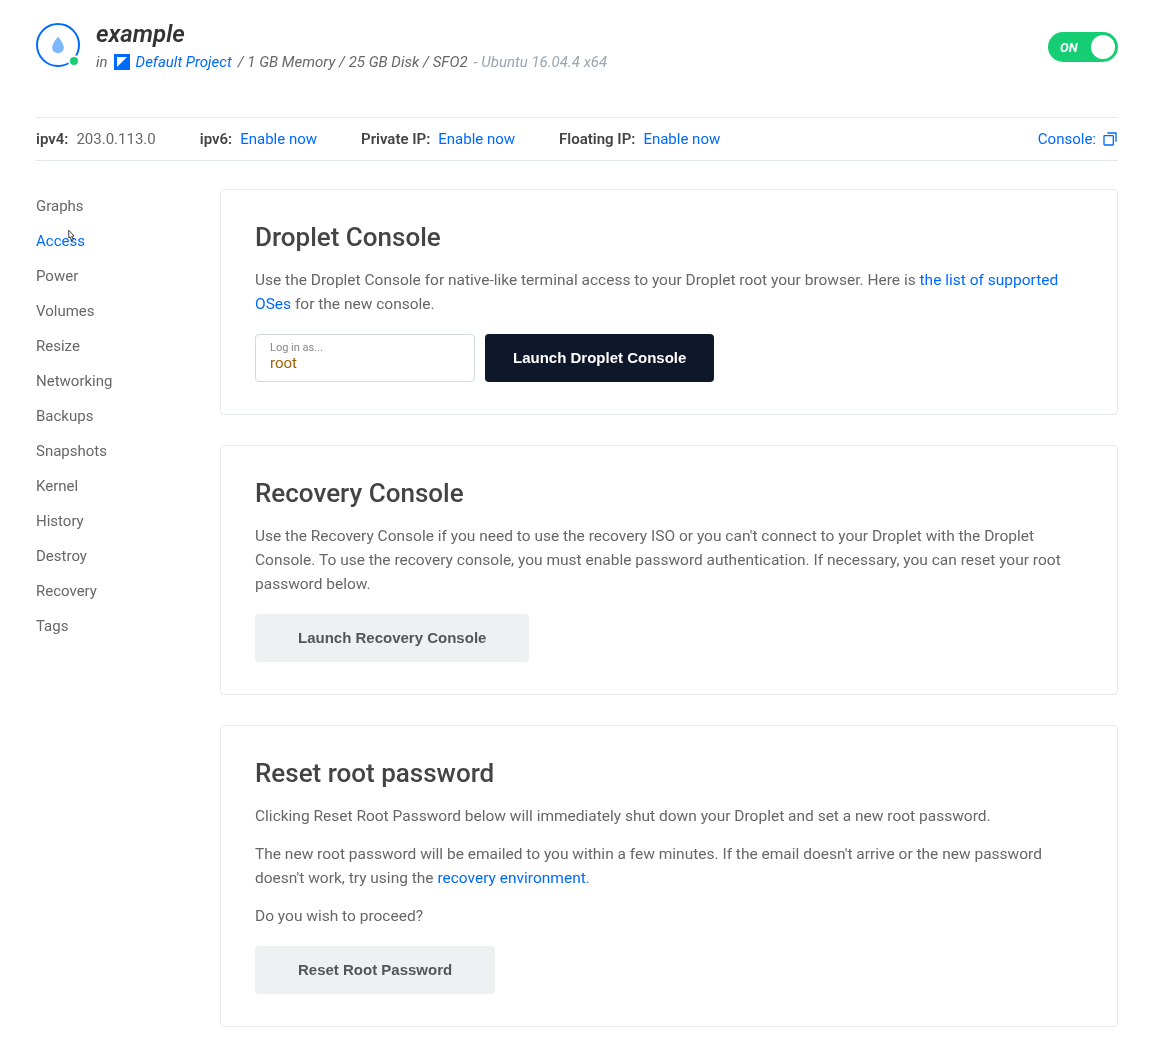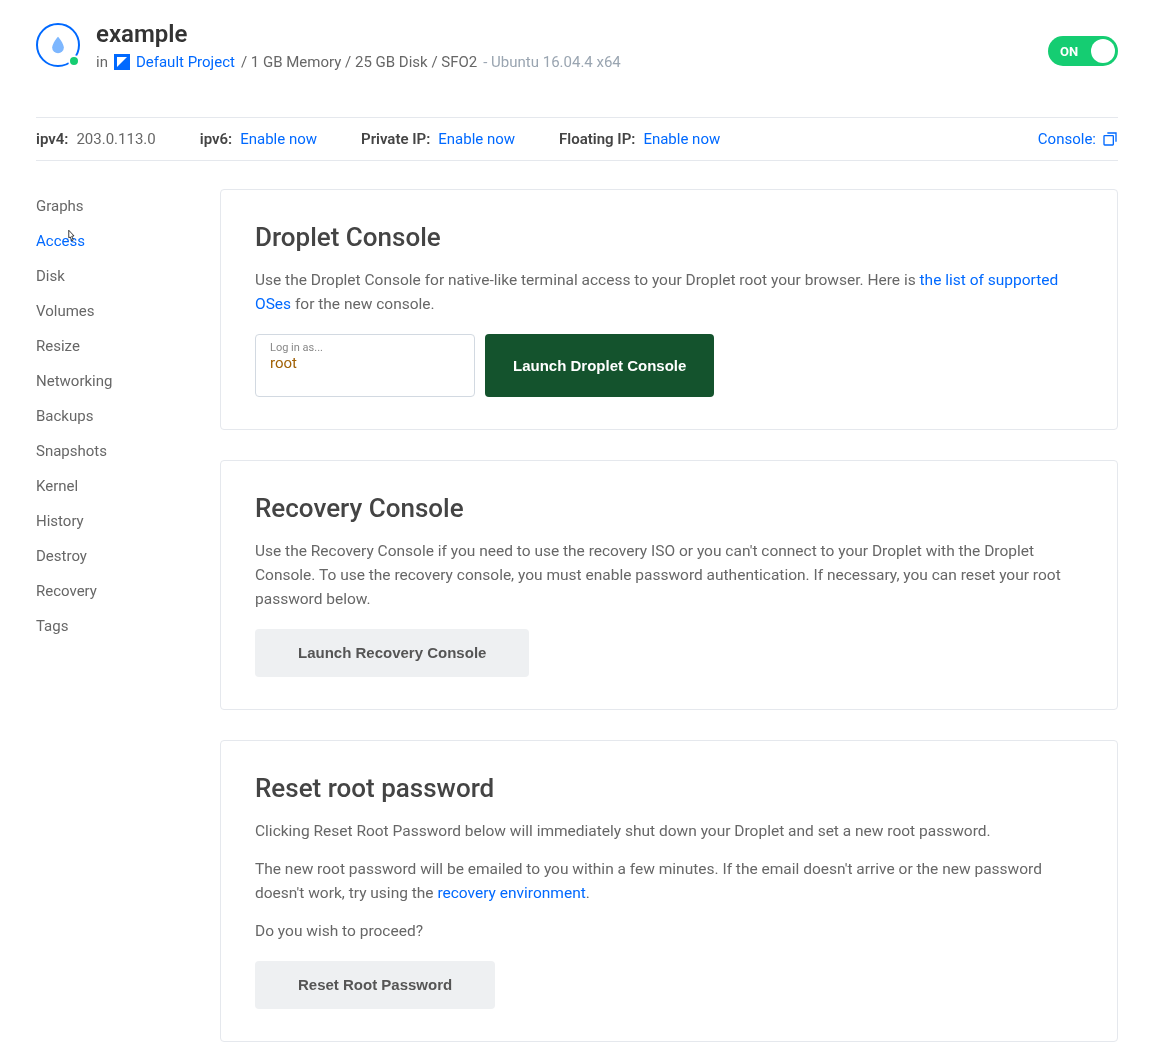--- a/index.html
+++ b/index.html
@@ -8,23 +8,24 @@
       background: #fff;
       color: #333;
       width: 1154px;
       padding: 20px 36px;
     }
     a { text-decoration: none; }
 
     
     .header {
       display: flex;
-      align-items: center;
+      align-items: flex-start;
       justify-content: space-between;
       padding-bottom: 18px;
+      font-style: italic;
     }
     .header-left { display: flex; align-items: center; gap: 16px; }
     .droplet-icon-wrap {
       position: relative;
       width: 44px; height: 44px;
     }
     .droplet-circle {
       width: 44px; height: 44px;
       border: 2px solid #0069ff;
       border-radius: 50%;
@@ -156,29 +157,29 @@
       border-radius: 4px;
       padding: 6px 30px 8px 14px;
       width: 220px;
       background: #fff;
       display: flex; flex-direction: column;
     }
     .login-label { font-size: 11px; color: #888; }
     .login-value { font-size: 15px; color: #a16207; margin-top: 0px; }
 
     .btn-primary {
-      background: #14532d;
+      background: #0f172a;
       color: #fff;
       border: none;
       border-radius: 4px;
       padding: 0 28px;
       font-size: 15px;
       font-weight: 600;
       cursor: pointer;
-      height: 63px;
+      height: 48px;
     }
     .btn-secondary {
       background: #eef0f2;
       color: #555;
       border: none;
       border-radius: 4px;
       padding: 0 43px;
       font-size: 15px;
       font-weight: 600;
       cursor: pointer;
@@ -244,21 +245,21 @@
       <rect x="3" y="7" width="14" height="14" rx="1"></rect>
       <path d="M8 3 h13 v13"></path>
     </svg>
   </a>
 </div>
 
 <div class="layout">
   <div class="sidebar" id="sidebar">
       <a class="sidebar-item">Graphs</a>
       <a class="sidebar-item active">Access</a>
-      <a class="sidebar-item">Disk</a>
+      <a class="sidebar-item">Power</a>
       <a class="sidebar-item">Volumes</a>
       <a class="sidebar-item">Resize</a>
       <a class="sidebar-item">Networking</a>
       <a class="sidebar-item">Backups</a>
       <a class="sidebar-item">Snapshots</a>
       <a class="sidebar-item">Kernel</a>
       <a class="sidebar-item">History</a>
       <a class="sidebar-item">Destroy</a>
       <a class="sidebar-item">Recovery</a>
       <a class="sidebar-item">Tags</a>

